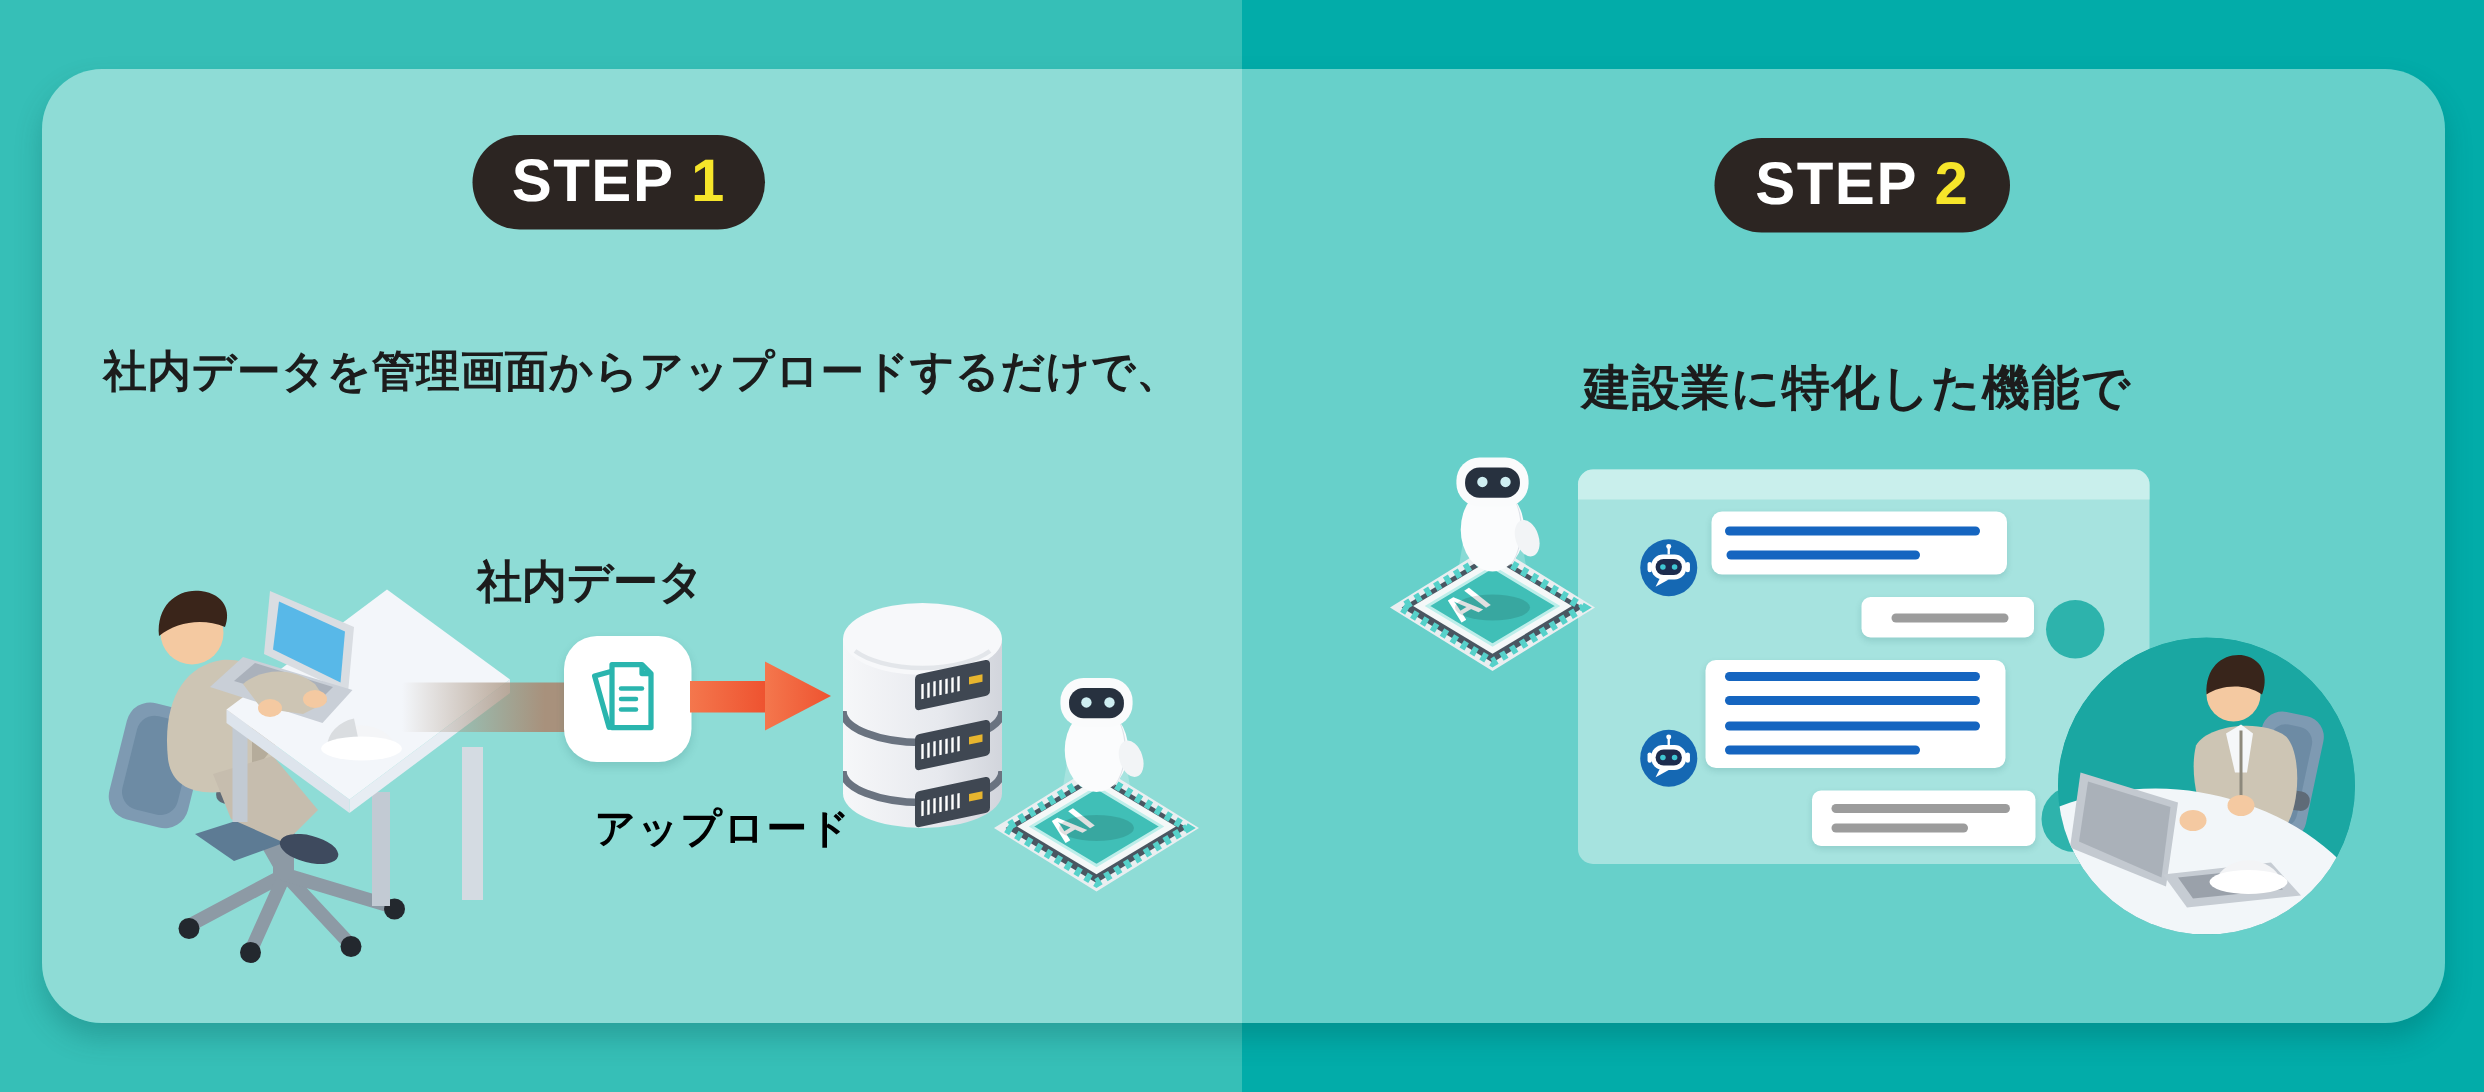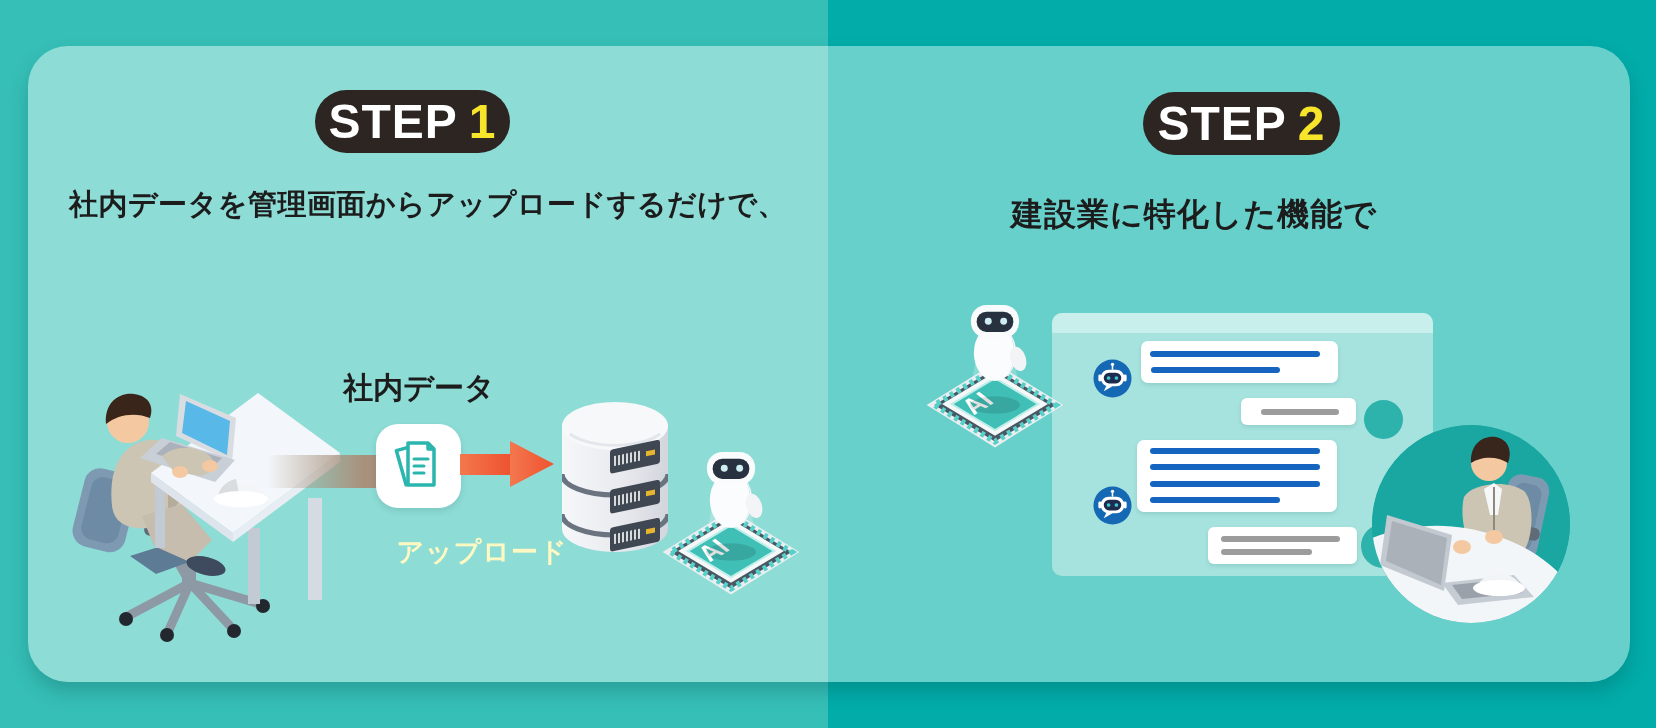--- a/index.html
+++ b/index.html
@@ -9,41 +9,41 @@
   .bg-left{left:0;background:#36bfb7;}
   .bg-right{left:828px;background:#02aca9;}
   .card{position:absolute;left:28px;top:46px;width:1602px;height:636px;
         border-radius:40px;overflow:hidden;box-shadow:0 10px 18px rgba(0,70,70,.25);}
   .card-half{position:absolute;top:0;height:636px;}
   .card-left{left:0;width:800px;background:#8edcd6;}
   .card-right{left:800px;width:802px;background:#67d0ca;}
 
   .badge{position:absolute;display:flex;align-items:center;justify-content:center;
          gap:11px;background:#2c2522;color:#ffffff;border-radius:34px;
-         font-weight:bold;font-size:48px;letter-spacing:1px;}
+         font-weight:bold;font-size:40px;letter-spacing:1px;}
   .badge .num{color:#f6e52a;font-weight:bold;}
   .badge1{left:287px;top:44px;width:195px;height:63px;}
   .badge2{left:1115px;top:46px;width:197px;height:63px;}
 
-  .heading{position:absolute;text-align:center;font-weight:bold;color:#1c1c1c;}
+  .heading{position:absolute;text-align:center;font-weight:bold;color:#1c1c1c;margin-top:44px;}
   .heading1{left:0;top:134px;width:800px;font-size:29px;line-height:48px;letter-spacing:.5px;}
-  .heading2{left:766px;top:140px;width:800px;font-size:32px;line-height:56px;letter-spacing:1px;}
+  .heading2{left:810px;top:140px;width:800px;font-size:32px;line-height:56px;letter-spacing:1px;}
 
   .abs{position:absolute;}
 
   
   .beam{left:240px;top:409px;width:112px;height:33px;
         background:linear-gradient(90deg,rgba(168,145,124,0),#a8917c 85%);}
   .doc-box{left:348px;top:378px;width:85px;height:84px;background:#ffffff;
            border-radius:22px;box-shadow:0 3px 6px rgba(20,90,90,.15);
            display:flex;align-items:center;justify-content:center;}
-  .data-label{left:290px;top:322px;width:202px;text-align:center;
+  .data-label{left:290px;top:322px;width:202px;text-align:left;
               font-size:30px;font-weight:bold;color:#1c1c1c;}
   .upload-label{left:354px;top:488px;width:200px;text-align:center;
-              font-size:27px;font-weight:bold;color:#fef9c3;letter-spacing:1px;}
+              font-size:27px;font-weight:bold;color:#000000;letter-spacing:1px;}
 
   
   .chat-panel{left:1024px;top:267px;width:381px;height:263px;border-radius:10px;
               background:#a6e3df;}
   .chat-topbar{position:absolute;left:0;top:0;width:381px;height:20px;
                background:#c9efec;border-radius:10px 10px 0 0;}
   .bubble{position:absolute;background:#ffffff;box-shadow:0 2px 4px rgba(20,90,90,.15);}
   .bubble-bot1{left:1113px;top:295px;width:197px;height:42px;border-radius:7px;}
   .bubble-user1{left:1213px;top:352px;width:115px;height:27px;border-radius:6px;}
   .bubble-bot2{left:1109px;top:394px;width:200px;height:72px;border-radius:7px;}

